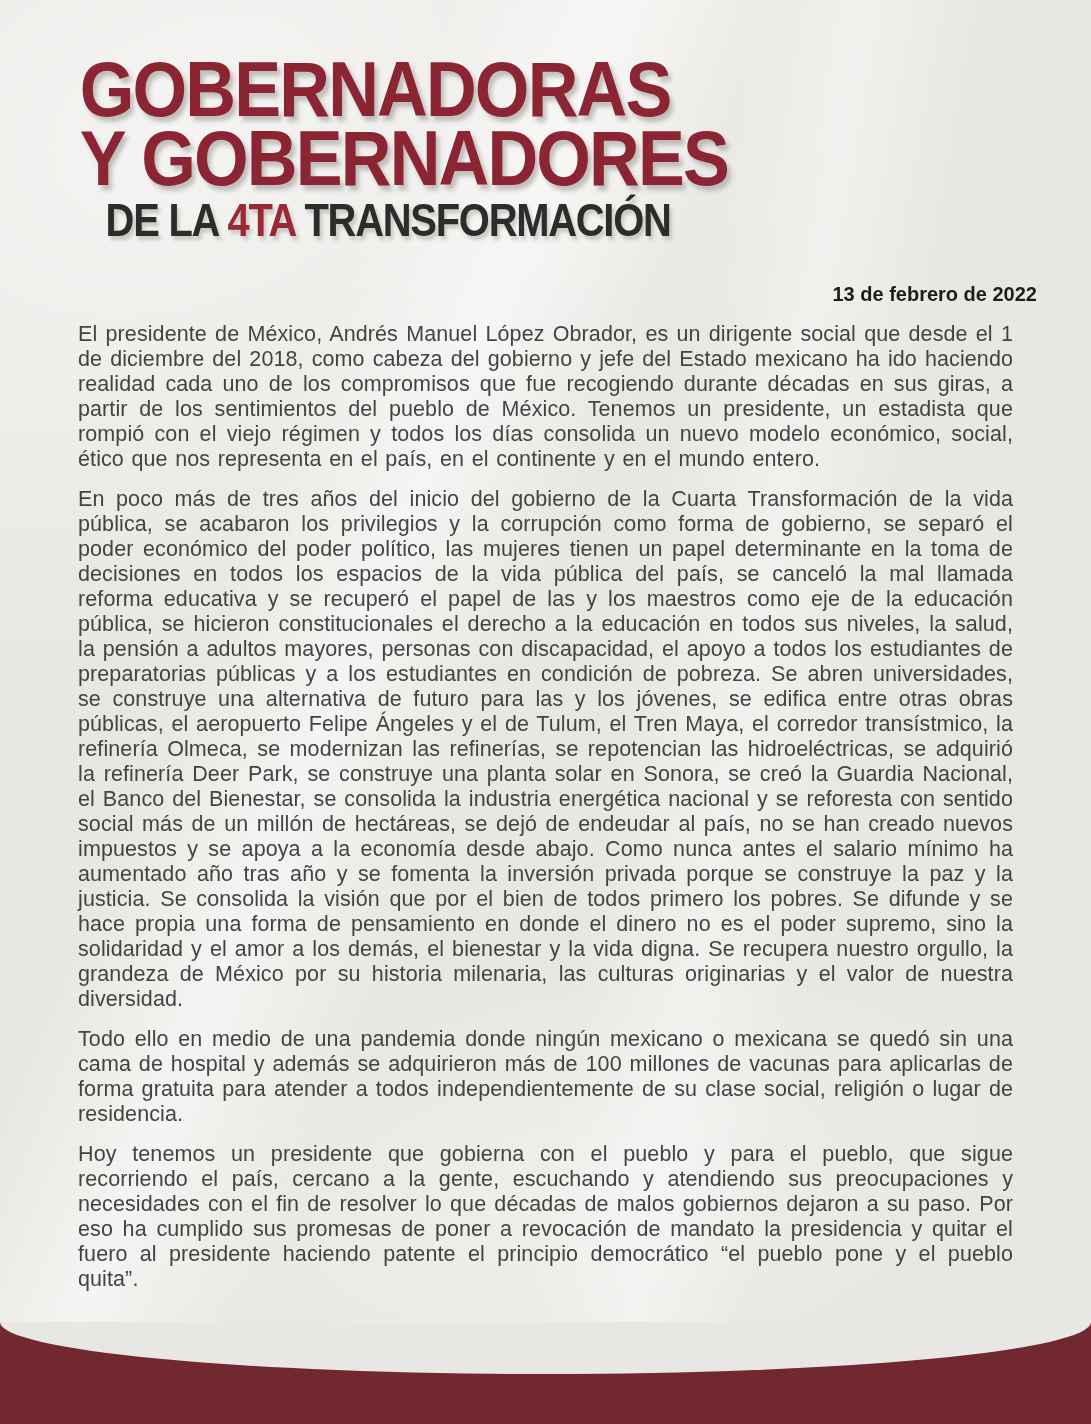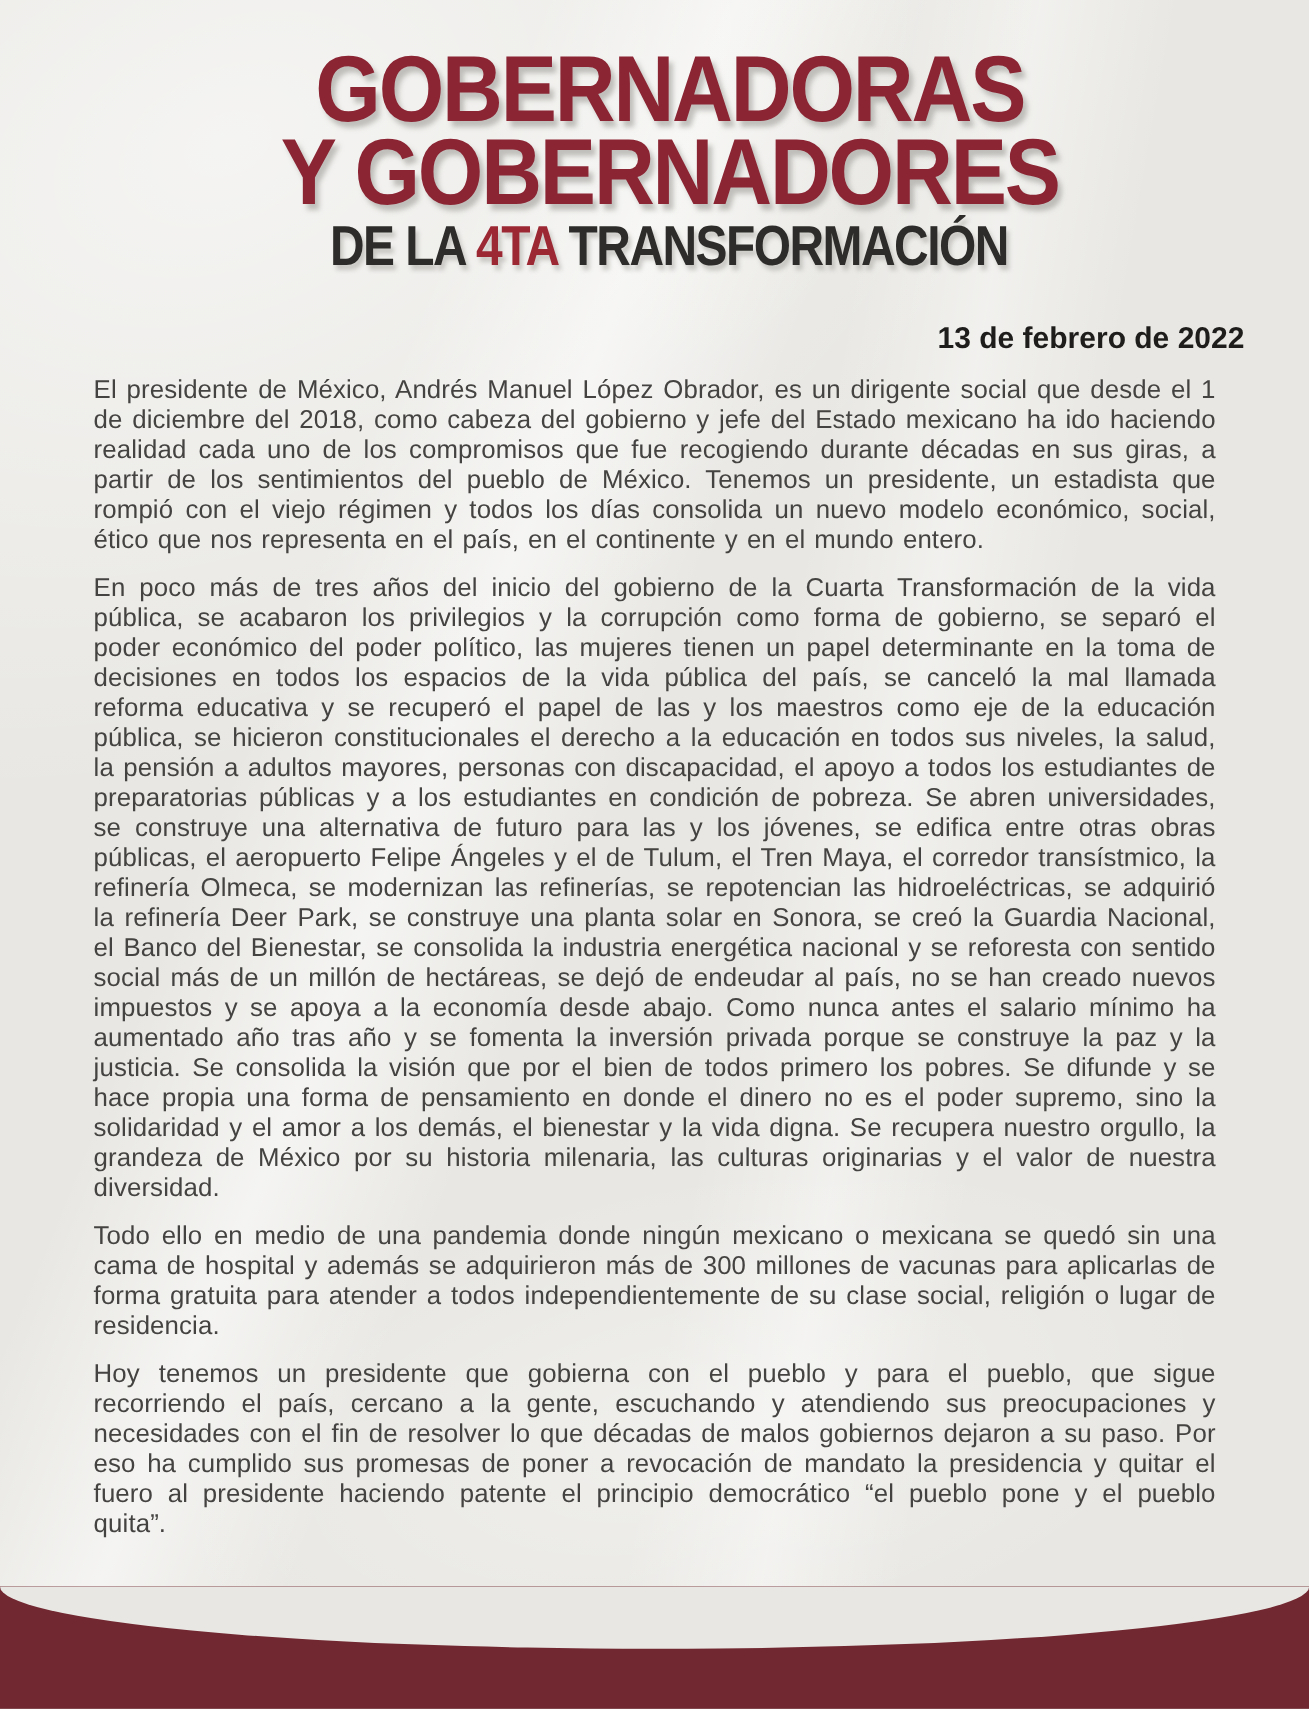--- a/index.html
+++ b/index.html
@@ -51,21 +51,21 @@
     width:100%; height:52px;
     background:#e8e7e3;
     border-radius:0 0 50% 50% / 0 0 100% 100%;
   }
 
   .text-layer {
     position:absolute; inset:0;
     z-index:2;
   }
 
-  header { padding-top:40px; text-align:center; }
+  header { padding-top:55px; }
   .title-line {
     font-weight:bold;
     font-size:78px; line-height:69px;
     letter-spacing:-2px;
     color:#8b2433;
     transform:scaleX(0.90);
     text-shadow:4px 5px 5px rgba(150,148,142,0.55);
     white-space:nowrap;
     padding-left:28px;
   }
@@ -80,21 +80,21 @@
     white-space:nowrap;
     padding-left:28px;
   }
   .subtitle .hl { color:#9c2834; }
 
   .date-line {
     margin-top:38px;
     margin-right:54px;
     text-align:right;
     font-weight:bold;
-    font-size:25px;
+    font-size:20px;
     color:#1e1d1b;
   }
 
   main {
     margin:16px 78px 0 78px;
     text-align:justify;
     color:#454341;
     font-size:21.5px;
     line-height:25px;
     word-spacing:1.5px;
@@ -127,18 +127,18 @@
         <span class="hl">4TA</span>
         <span>TRANSFORMACIÓN</span>
       </div>
     </header>
 
     <div class="date-line">13 de febrero de 2022</div>
 
     <main>
       <p>El presidente de México, Andrés Manuel López Obrador, es un dirigente social que desde el 1 de diciembre del 2018, como cabeza del gobierno y jefe del Estado mexicano ha ido haciendo realidad cada uno de los compromisos que fue recogiendo durante décadas en sus giras, a partir de los sentimientos del pueblo de México. Tenemos un presidente, un estadista que rompió con el viejo régimen y todos los días consolida un nuevo modelo económico, social, ético que nos representa en el país, en el continente y en el mundo entero.</p>
       <p>En poco más de tres años del inicio del gobierno de la Cuarta Transformación de la vida pública, se acabaron los privilegios y la corrupción como forma de gobierno, se separó el poder económico del poder político, las mujeres tienen un papel determinante en la toma de decisiones en todos los espacios de la vida pública del país, se canceló la mal llamada reforma educativa y se recuperó el papel de las y los maestros como eje de la educación pública, se hicieron constitucionales el derecho a la educación en todos sus niveles, la salud, la pensión a adultos mayores, personas con discapacidad, el apoyo a todos los estudiantes de preparatorias públicas y a los estudiantes en condición de pobreza. Se abren universidades, se construye una alternativa de futuro para las y los jóvenes, se edifica entre otras obras públicas, el aeropuerto Felipe Ángeles y el de Tulum, el Tren Maya, el corredor transístmico, la refinería Olmeca, se modernizan las refinerías, se repotencian las hidroeléctricas, se adquirió la refinería Deer Park, se construye una planta solar en Sonora, se creó la Guardia Nacional, el Banco del Bienestar, se consolida la industria energética nacional y se reforesta con sentido social más de un millón de hectáreas, se dejó de endeudar al país, no se han creado nuevos impuestos y se apoya a la economía desde abajo. Como nunca antes el salario mínimo ha aumentado año tras año y se fomenta la inversión privada porque se construye la paz y la justicia. Se consolida la visión que por el bien de todos primero los pobres. Se difunde y se hace propia una forma de pensamiento en donde el dinero no es el poder supremo, sino la solidaridad y el amor a los demás, el bienestar y la vida digna. Se recupera nuestro orgullo, la grandeza de México por su historia milenaria, las culturas originarias y el valor de nuestra diversidad.</p>
-      <p>Todo ello en medio de una pandemia donde ningún mexicano o mexicana se quedó sin una cama de hospital y además se adquirieron más de 300 millones de vacunas para aplicarlas de forma gratuita para atender a todos independientemente de su clase social, religión o lugar de residencia.</p>
+      <p>Todo ello en medio de una pandemia donde ningún mexicano o mexicana se quedó sin una cama de hospital y además se adquirieron más de 100 millones de vacunas para aplicarlas de forma gratuita para atender a todos independientemente de su clase social, religión o lugar de residencia.</p>
       <p>Hoy tenemos un presidente que gobierna con el pueblo y para el pueblo, que sigue recorriendo el país, cercano a la gente, escuchando y atendiendo sus preocupaciones y necesidades con el fin de resolver lo que décadas de malos gobiernos dejaron a su paso. Por eso ha cumplido sus promesas de poner a revocación de mandato la presidencia y quitar el fuero al presidente haciendo patente el principio democrático “el pueblo pone y el pueblo quita”.</p>
     </main>
 
   </div>
 </div>
 
 </body></html>

